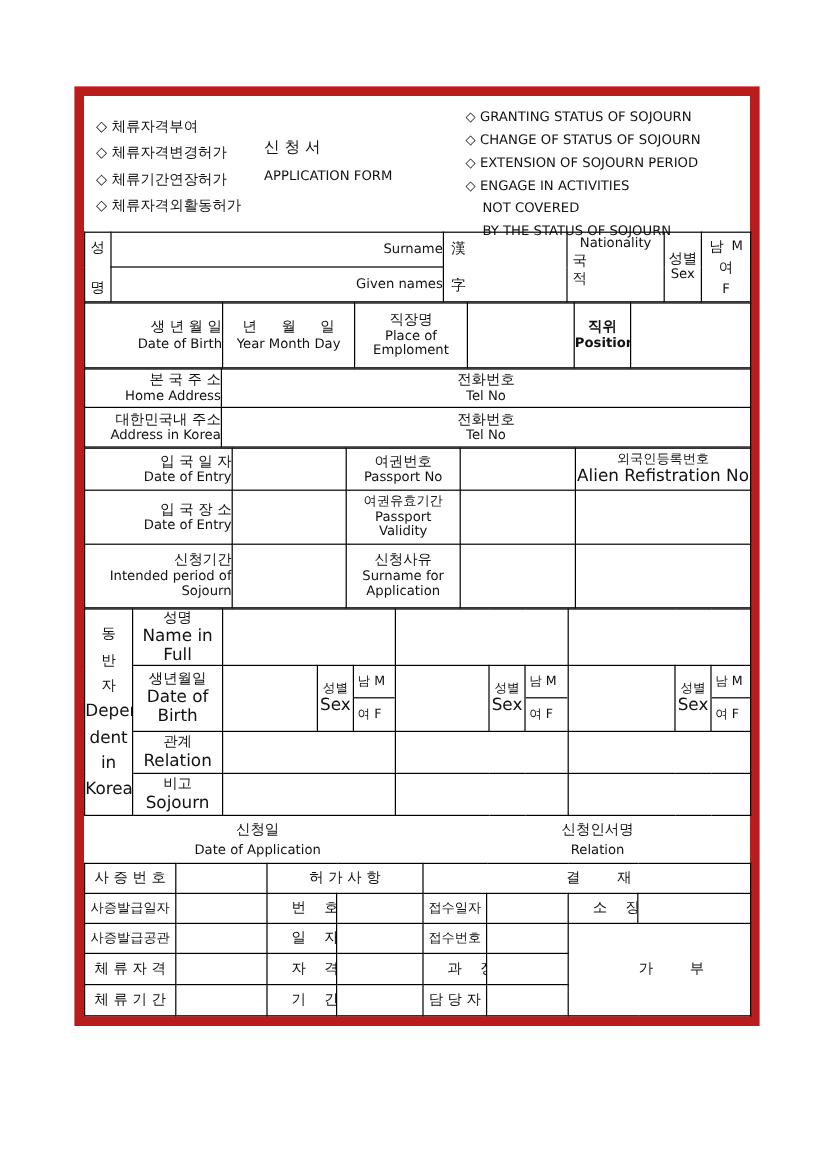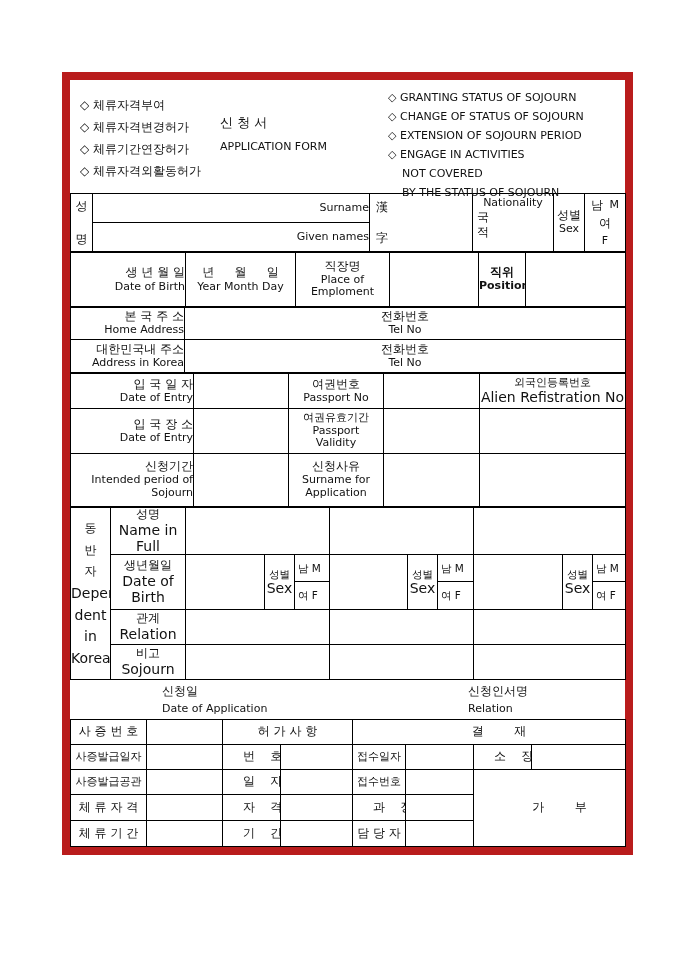--- a/index.html
+++ b/index.html
@@ -31,21 +31,21 @@
   .mfmain{padding:1px 6px;}
   .mfmain .r1{display:flex;justify-content:space-between;line-height:18px;}
   .mfmain .r2,.mfmain .r3{line-height:18px;}
   .side-wrap{display:flex;flex-direction:column;justify-content:space-around;height:152px;}
   .side-wrap div{line-height:13px;}
   .mfd{display:flex;flex-direction:column;height:54px;}
   .mfd .half{flex:1;display:flex;align-items:center;justify-content:flex-start;padding-left:3px;font-size:10.5px;}
   .mfd .half.top{border-bottom:1px solid #000;}
   
   .appdate{position:relative;height:39px;}
-  .ad-block{position:absolute;top:3px;text-align:left;line-height:17px;}
+  .ad-block{position:absolute;top:3px;text-align:center;line-height:17px;}
   .official{border-top:1px solid #000;height:17px;line-height:17px;text-align:center;font-size:11px;}
   .tight{line-height:1.15;}
 </style>
 </head>
 <body>
 
 <div class="page">
   <div class="form">
 
     <div class="header">

